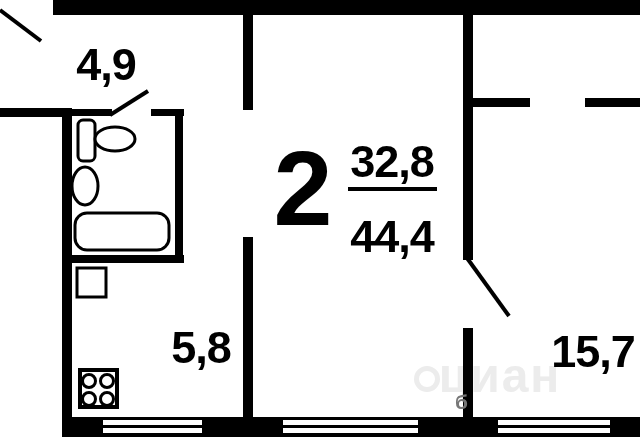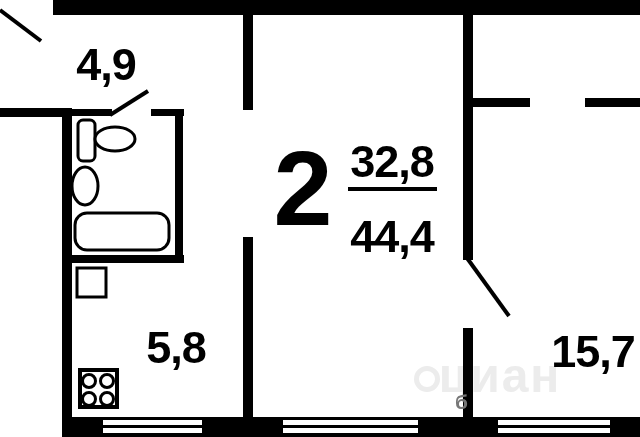--- a/index.html
+++ b/index.html
@@ -84,21 +84,21 @@
     <g>
       <rect x="80" y="370" width="37" height="37" fill="#fff" stroke="#000" stroke-width="4"></rect>
       <circle cx="89" cy="381" r="6.5" fill="#fff" stroke="#000" stroke-width="3"></circle>
       <circle cx="107" cy="381" r="6.5" fill="#fff" stroke="#000" stroke-width="3"></circle>
       <circle cx="89" cy="399" r="6.5" fill="#fff" stroke="#000" stroke-width="3"></circle>
       <circle cx="107" cy="399" r="6.5" fill="#fff" stroke="#000" stroke-width="3"></circle>
     </g>
   </svg>
 
   <span class="label" style="left:106px;top:64px;">4,9</span>
-  <span class="label" style="left:176px;top:347px;">5,8</span>
+  <span class="label" style="left:201px;top:347px;">5,8</span>
   <span class="label" style="left:593px;top:351px;">15,7</span>
 
   <span class="label big-num" style="left:303px;top:188px;">2</span>
   <span class="label" style="left:392px;top:153px;margin-top:8px;">32,8</span>
   <div class="frac-line" style="left:348px;top:187px;width:89px;height:4px;"></div>
   <span class="label" style="left:392px;top:236px;">44,4</span>
 
 </div>
 
 </body></html>

